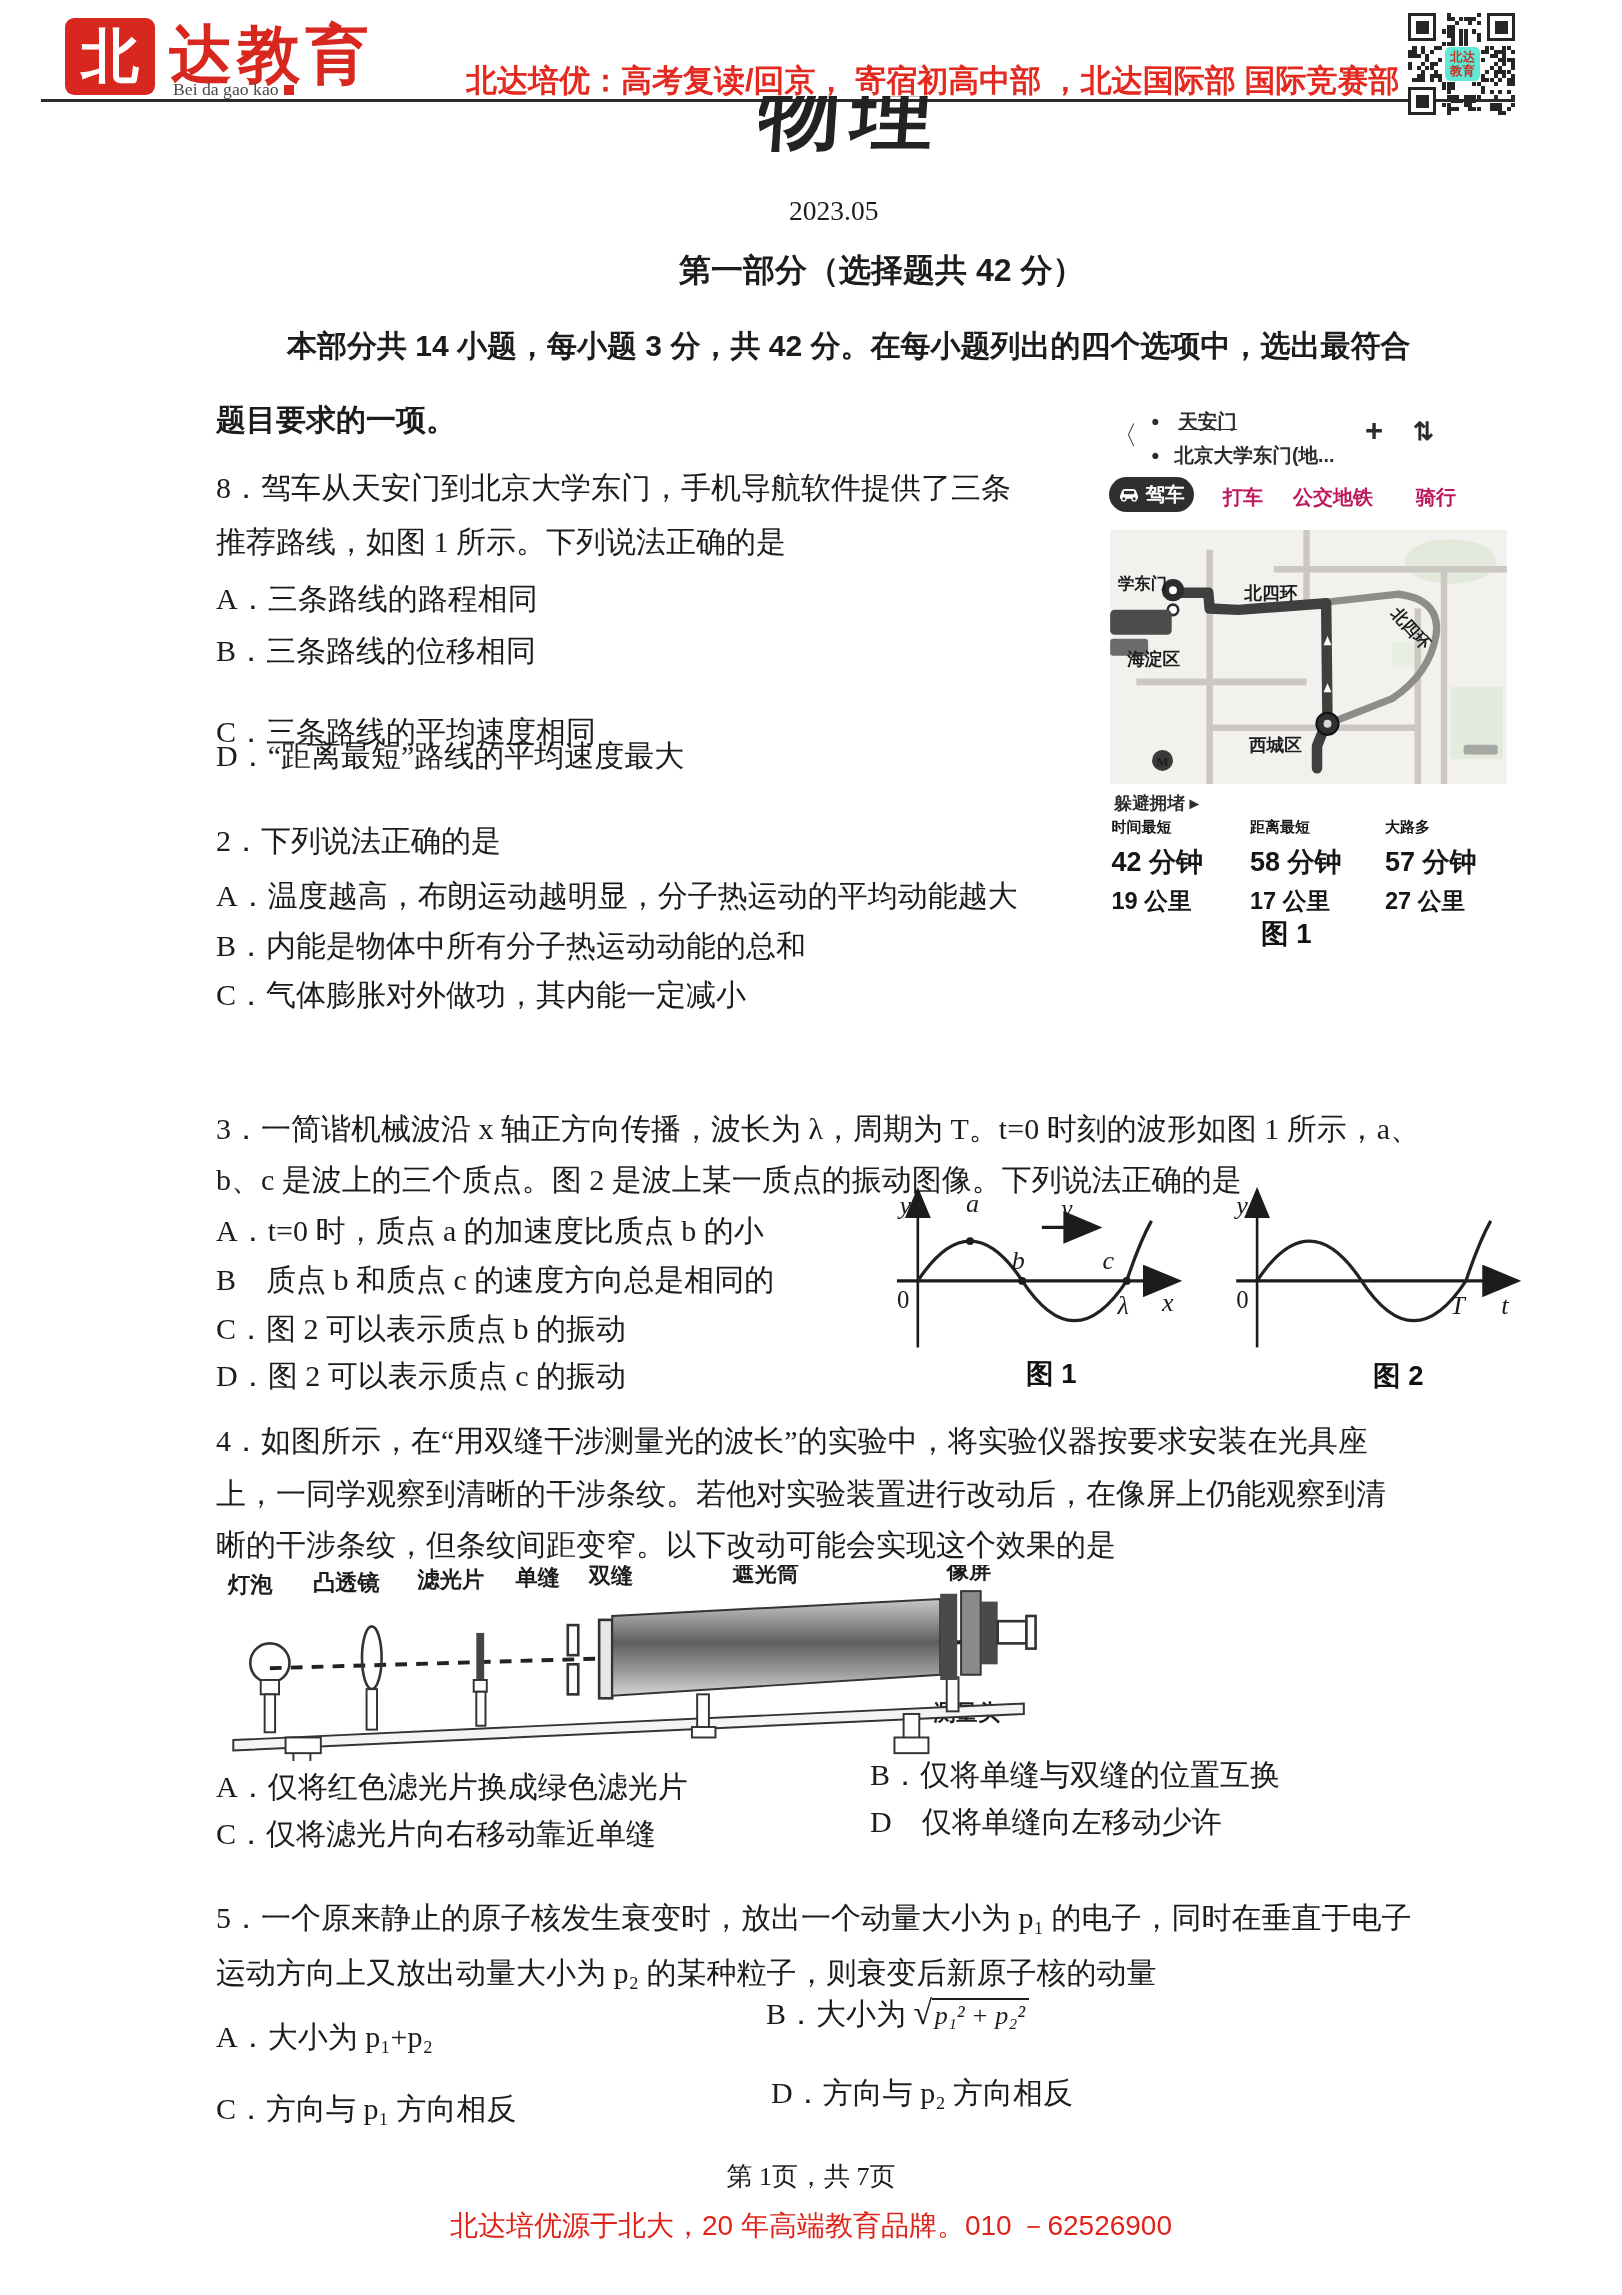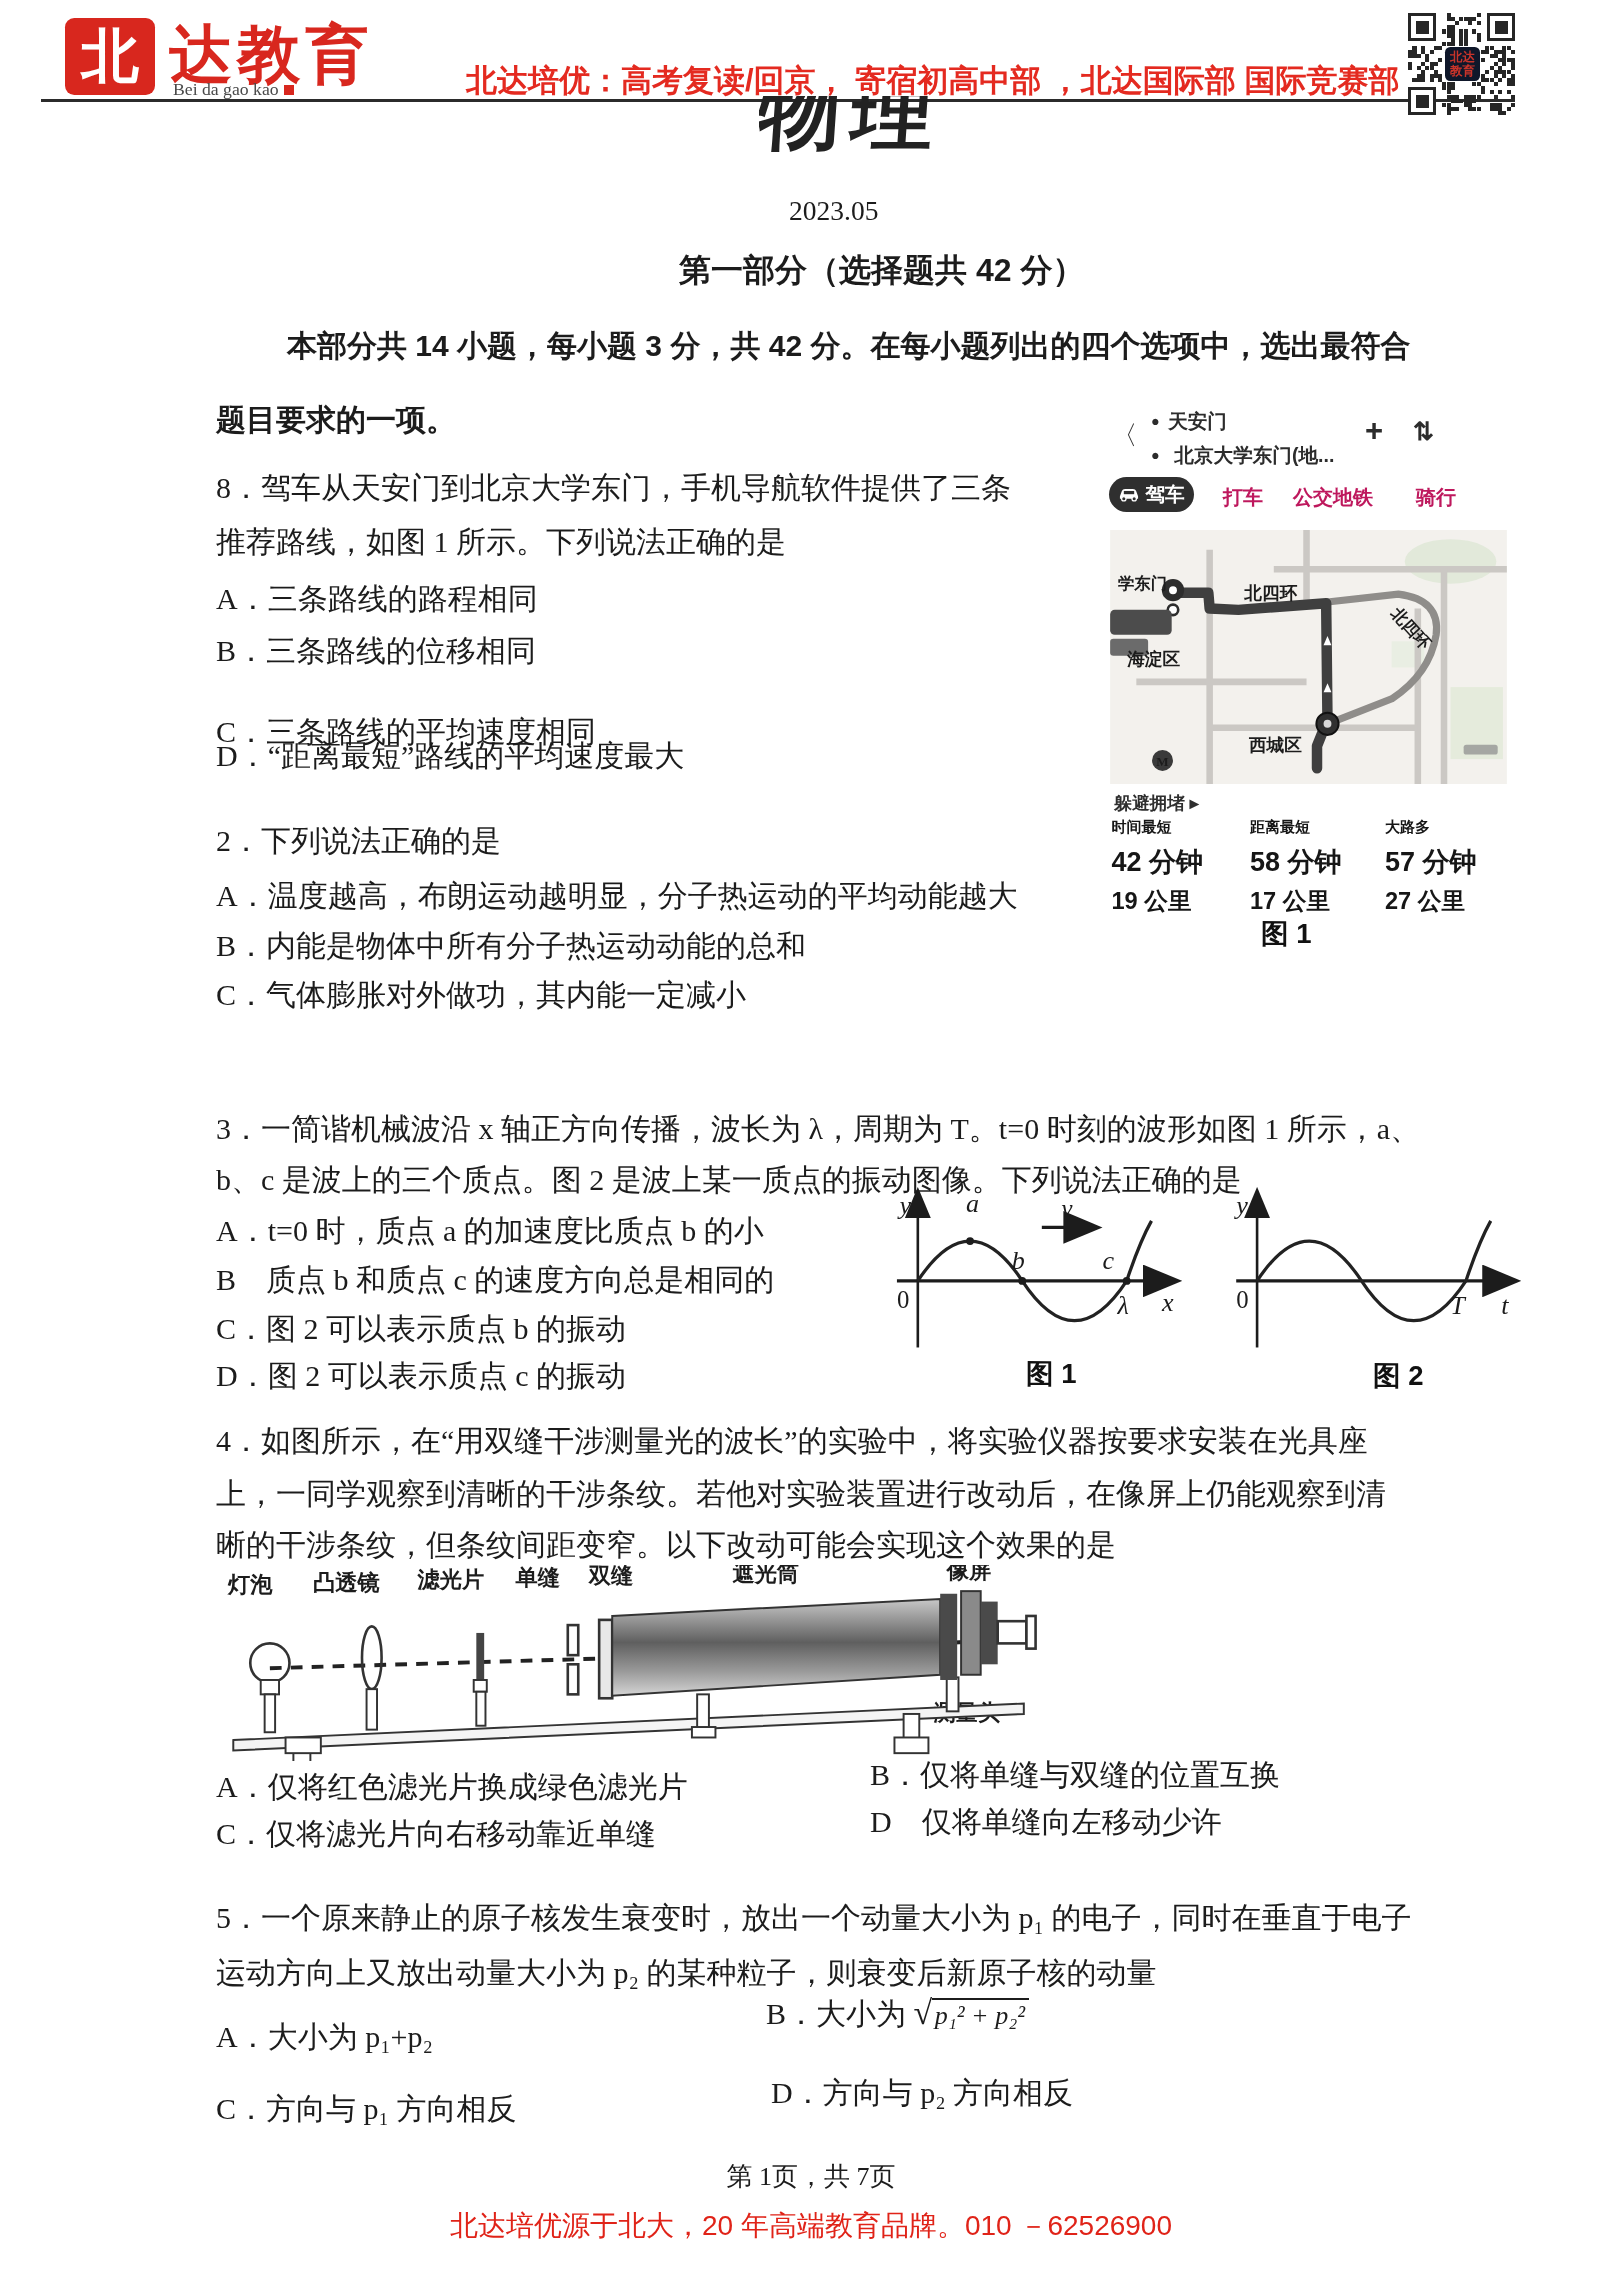--- a/index.html
+++ b/index.html
@@ -19,21 +19,21 @@
   .logo-sub .sq{display:inline-block;width:10.5px;height:10.5px;background:#d8271e;margin-left:5.2px;}
   .slogan{position:absolute;left:466px;top:60px;font-size:31px;font-weight:700;color:#e42a20;
           font-family:"Liberation Sans",sans-serif;}
   .rule{position:absolute;left:41px;top:99px;width:1474px;height:3.3px;background:#2b2b2b;
         box-shadow:0 4.6px 0 -3.3px #2b2b2b;}
   
   .qr{position:absolute;left:1408px;top:13px;width:107px;height:102px;}
   .qr .cell{position:absolute;background:#262626;}
   .finder{position:absolute;width:22px;height:22px;border:3.9px solid #262626;background:#fff;}
   .finder i{position:absolute;left:4.6px;top:4.6px;width:13px;height:13px;background:#262626;display:block;}
-  .qr-label{position:absolute;left:37px;top:34px;width:35px;height:34px;background:#0f172a;
+  .qr-label{position:absolute;left:37px;top:34px;width:35px;height:34px;background:#5eead4;
             border-radius:5.2px;display:flex;flex-direction:column;align-items:center;justify-content:center;z-index:3;}
   .qr-label span{color:#c9342a;font-size:12.4px;line-height:14.4px;font-weight:700;
                  font-family:"Liberation Serif",serif;}
   
   .title-clip{position:absolute;left:759px;top:96px;width:196px;height:56px;overflow:hidden;}
   .title-clip span{position:relative;top:-38px;display:inline-block;font-size:82px;font-weight:700;
                    letter-spacing:10.5px;color:#222;transform:skewX(-4deg);}
   
   .mapw{position:absolute;left:1105px;top:404px;width:410px;height:523px;}
   .mapw .rel{position:absolute;}
@@ -261,21 +261,21 @@
   <div class="line" style="left:216px;top:522px;">推荐路线，如图 1 所示。下列说法正确的是</div>
   <div class="line" style="left:216px;top:579px;">A．三条路线的路程相同</div>
   <div class="line" style="left:216px;top:631px;">B．三条路线的位移相同</div>
   <div class="line" style="left:216px;top:712px;">C．三条路线的平均速度相同</div>
   <div class="line" style="left:216px;top:736px;">D．“距离最短”路线的平均速度最大</div>
 
   <div class="mapw">
     <div class="rel" style="left:6.5px;top:14.4px;font-size:26px;color:#333;">〈</div>
     <div class="rel" style="left:46px;top:3.9px;font-size:19.6px;color:#2c2c2c;font-family:'Liberation Sans',sans-serif;font-weight:700;">
       <span style="font-size:14.4px;vertical-align:2px;">●</span>
-      <span style="margin-left:3px;">天安门</span>
+      <span style="margin-left:13px;text-decoration:underline;">天安门</span>
     </div>
     <div class="rel" style="left:46px;top:38px;font-size:19.6px;color:#2c2c2c;font-family:'Liberation Sans',sans-serif;font-weight:700;">
       <span style="font-size:14.4px;vertical-align:2px;">●</span>
       <span style="margin-left:9.2px;">北京大学东门(地...</span>
     </div>
     <div class="rel" style="left:260px;top:9.2px;font-size:31px;color:#2c2c2c;font-weight:700;font-family:'Liberation Sans',sans-serif;">+</div>
     <div class="rel" style="left:308px;top:13px;font-size:25px;color:#2c2c2c;font-weight:700;">⇅</div>
 
     <div class="pill">
       <svg width="22" height="14.4" viewBox="0 0 34 22">

